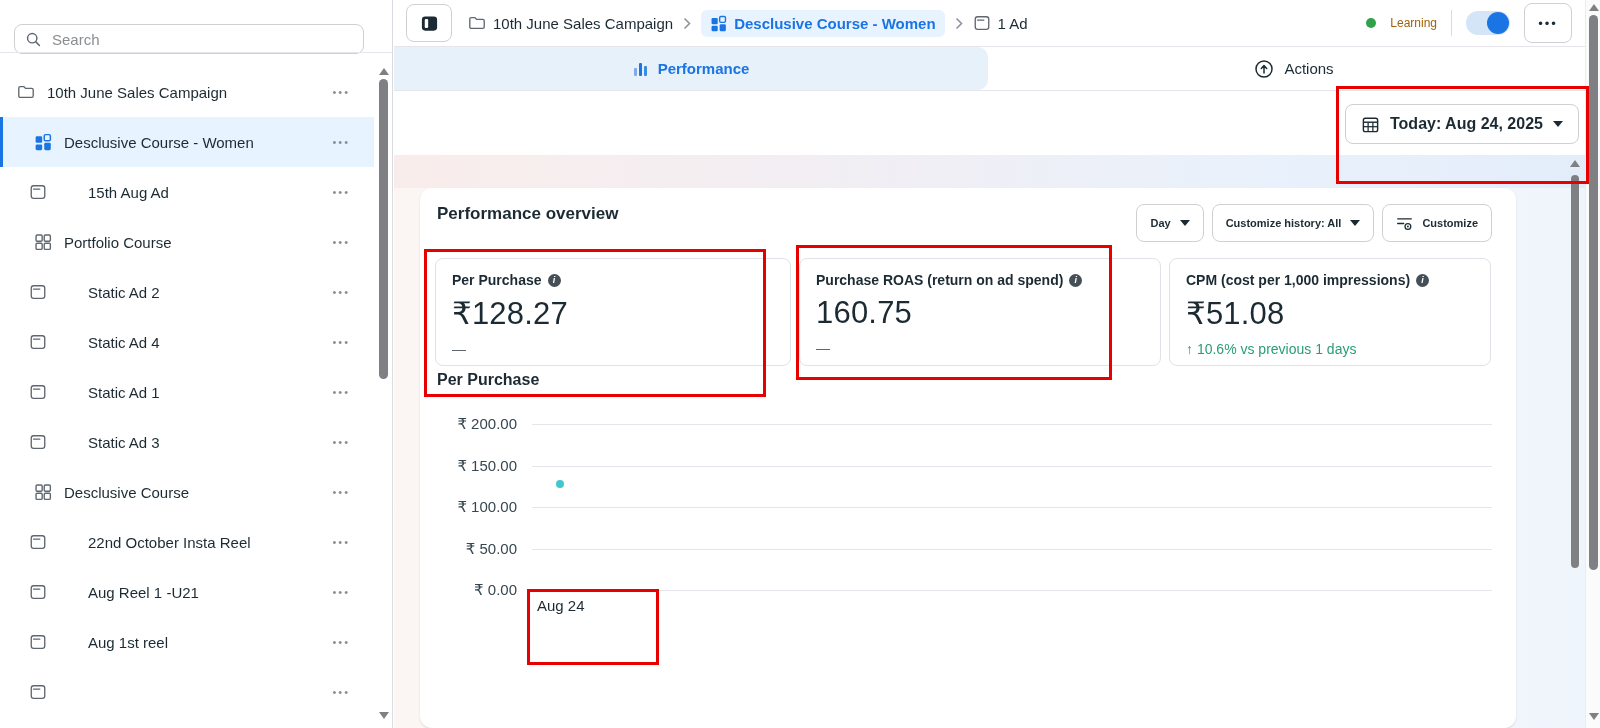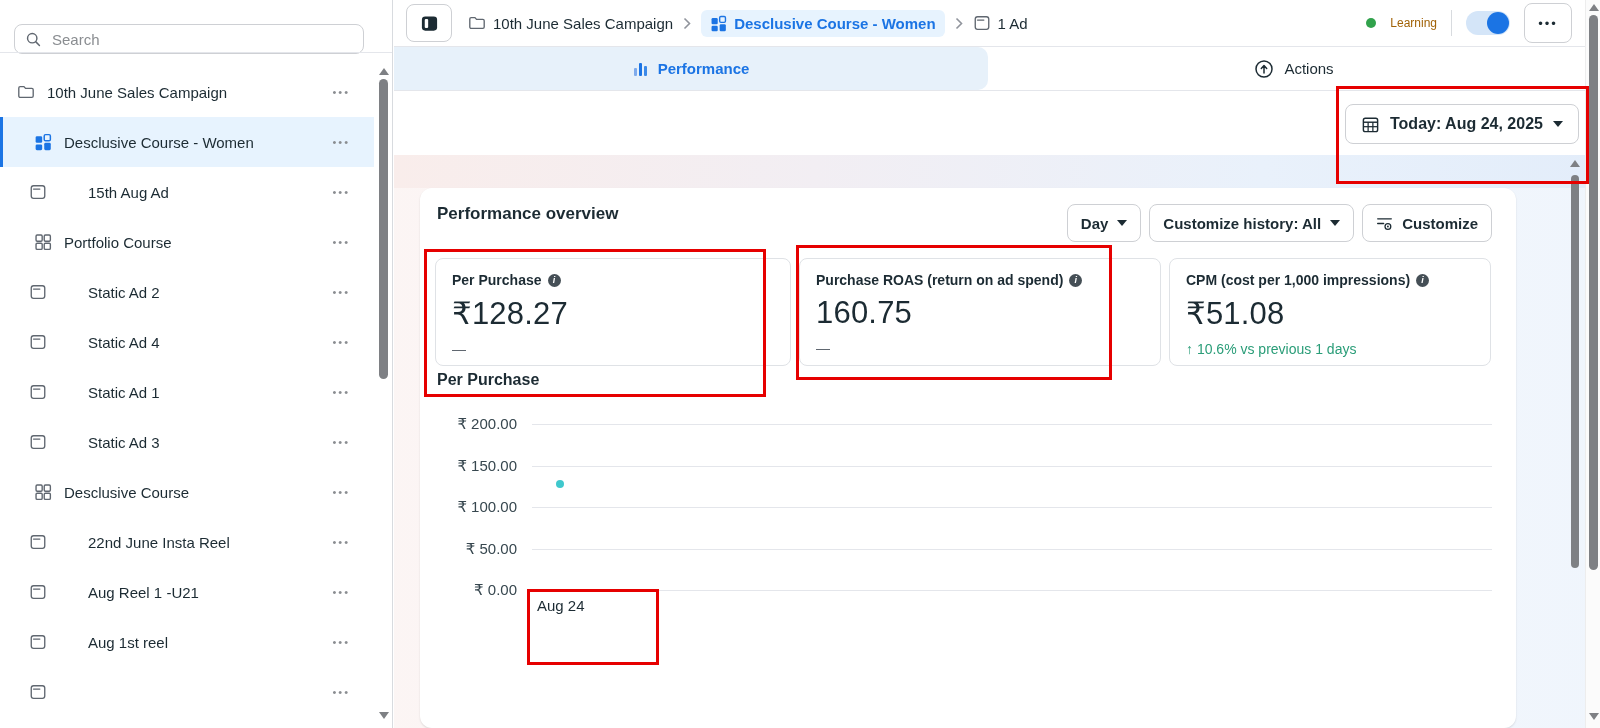--- a/index.html
+++ b/index.html
@@ -44,21 +44,21 @@
   .tab-perf .tlabel{color:#1b74e4;font-weight:700;font-size:15px;}
   .tab-actions{position:absolute;left:594px;top:0;width:612px;height:43px;display:flex;align-items:center;justify-content:center;gap:10px;cursor:pointer;}
   .tab-actions .tlabel{color:#1c2b33;font-size:15px;}
   
   .band{position:absolute;left:394px;top:155px;width:1206px;height:33px;background:linear-gradient(90deg,#f9edeb,#f2eef3 35%,#e9f1fb 72%,#e3edfa);}
   .band-ext{position:absolute;left:394px;top:188px;width:1206px;height:540px;background:linear-gradient(90deg,#f9edeb,#f2eef3 35%,#e9f1fb 72%,#e3edfa);opacity:.55;}
   .date-btn{position:absolute;left:1345px;top:104px;height:38px;border:1px solid #ced0d4;border-radius:8px;background:#fff;display:flex;align-items:center;gap:10px;padding:0 15px;font-size:16px;font-weight:700;color:#1c2b33;cursor:pointer;z-index:3;}
   .card{position:absolute;left:420px;top:188px;width:1096px;height:540px;background:#fff;border-radius:12px;box-shadow:0 1px 2px rgba(0,0,0,.12);z-index:2;}
   .ov-title{position:absolute;left:17px;top:16px;font-size:17px;font-weight:700;color:#1c2b33;}
   .controls{position:absolute;right:24px;top:16px;display:flex;gap:8px;}
-  .btn{height:36px;border:1px solid #ced0d4;border-radius:8px;background:#fff;display:flex;align-items:center;gap:9px;padding:0 13px;font-size:15px;font-weight:600;color:#1c2b33;cursor:pointer;}
+  .btn{height:36px;border:1px solid #ced0d4;border-radius:8px;background:#fff;display:flex;align-items:center;gap:9px;padding:0 13px;font-size:11px;font-weight:600;color:#1c2b33;cursor:pointer;}
   .caret{width:0;height:0;border-left:5px solid transparent;border-right:5px solid transparent;border-top:6px solid #1c2b33;}
   .metrics{position:absolute;left:15px;top:70px;display:flex;gap:8px;}
   .mcard{border:1px solid #dfe2e6;border-radius:8px;height:108px;box-sizing:border-box;padding:13px 16px;background:#fff;}
   .mcard.w1{width:356px;} .mcard.w2{width:362px;} .mcard.w3{width:322px;}
   .mlabel-row{display:flex;align-items:center;gap:6px;font-size:14px;font-weight:700;color:#1c2b33;white-space:nowrap;}
   .info-i{width:13px;height:13px;border-radius:50%;background:#454f56;color:#fff;font-size:9px;font-weight:700;display:inline-flex;align-items:center;justify-content:center;font-style:italic;flex:none;}
   .mvalue{font-size:31px;color:#1c2b33;margin-top:7px;letter-spacing:.2px;}
   .mdelta{font-size:14px;margin-top:9px;color:#606770;}
   .chart-title{position:absolute;left:17px;top:183px;font-size:16px;font-weight:700;color:#1c2b33;}
   .chart{position:absolute;left:0;top:220px;width:1096px;height:260px;}
@@ -187,21 +187,21 @@
         <span class="slabel">Desclusive Course</span>
         <span class="sdots">•••</span>
       </div>
       <div class="srow lvl2">
         <span class="sicon">
           <svg width="18" height="18" viewBox="0 0 20 20">
             <rect x="2.5" y="3" width="15" height="14" rx="2.6" fill="none" stroke="#606770" stroke-width="1.5"></rect>
             <line x1="5" y1="6.8" x2="12" y2="6.8" stroke="#606770" stroke-width="1.5" stroke-linecap="round"></line>
           </svg>
         </span>
-        <span class="slabel">22nd June Insta Reel</span>
+        <span class="slabel">22nd October Insta Reel</span>
         <span class="sdots">•••</span>
       </div>
       <div class="srow lvl2">
         <span class="sicon">
           <svg width="18" height="18" viewBox="0 0 20 20">
             <rect x="2.5" y="3" width="15" height="14" rx="2.6" fill="none" stroke="#606770" stroke-width="1.5"></rect>
             <line x1="5" y1="6.8" x2="12" y2="6.8" stroke="#606770" stroke-width="1.5" stroke-linecap="round"></line>
           </svg>
         </span>
         <span class="slabel">Aug Reel 1 -U21</span>

